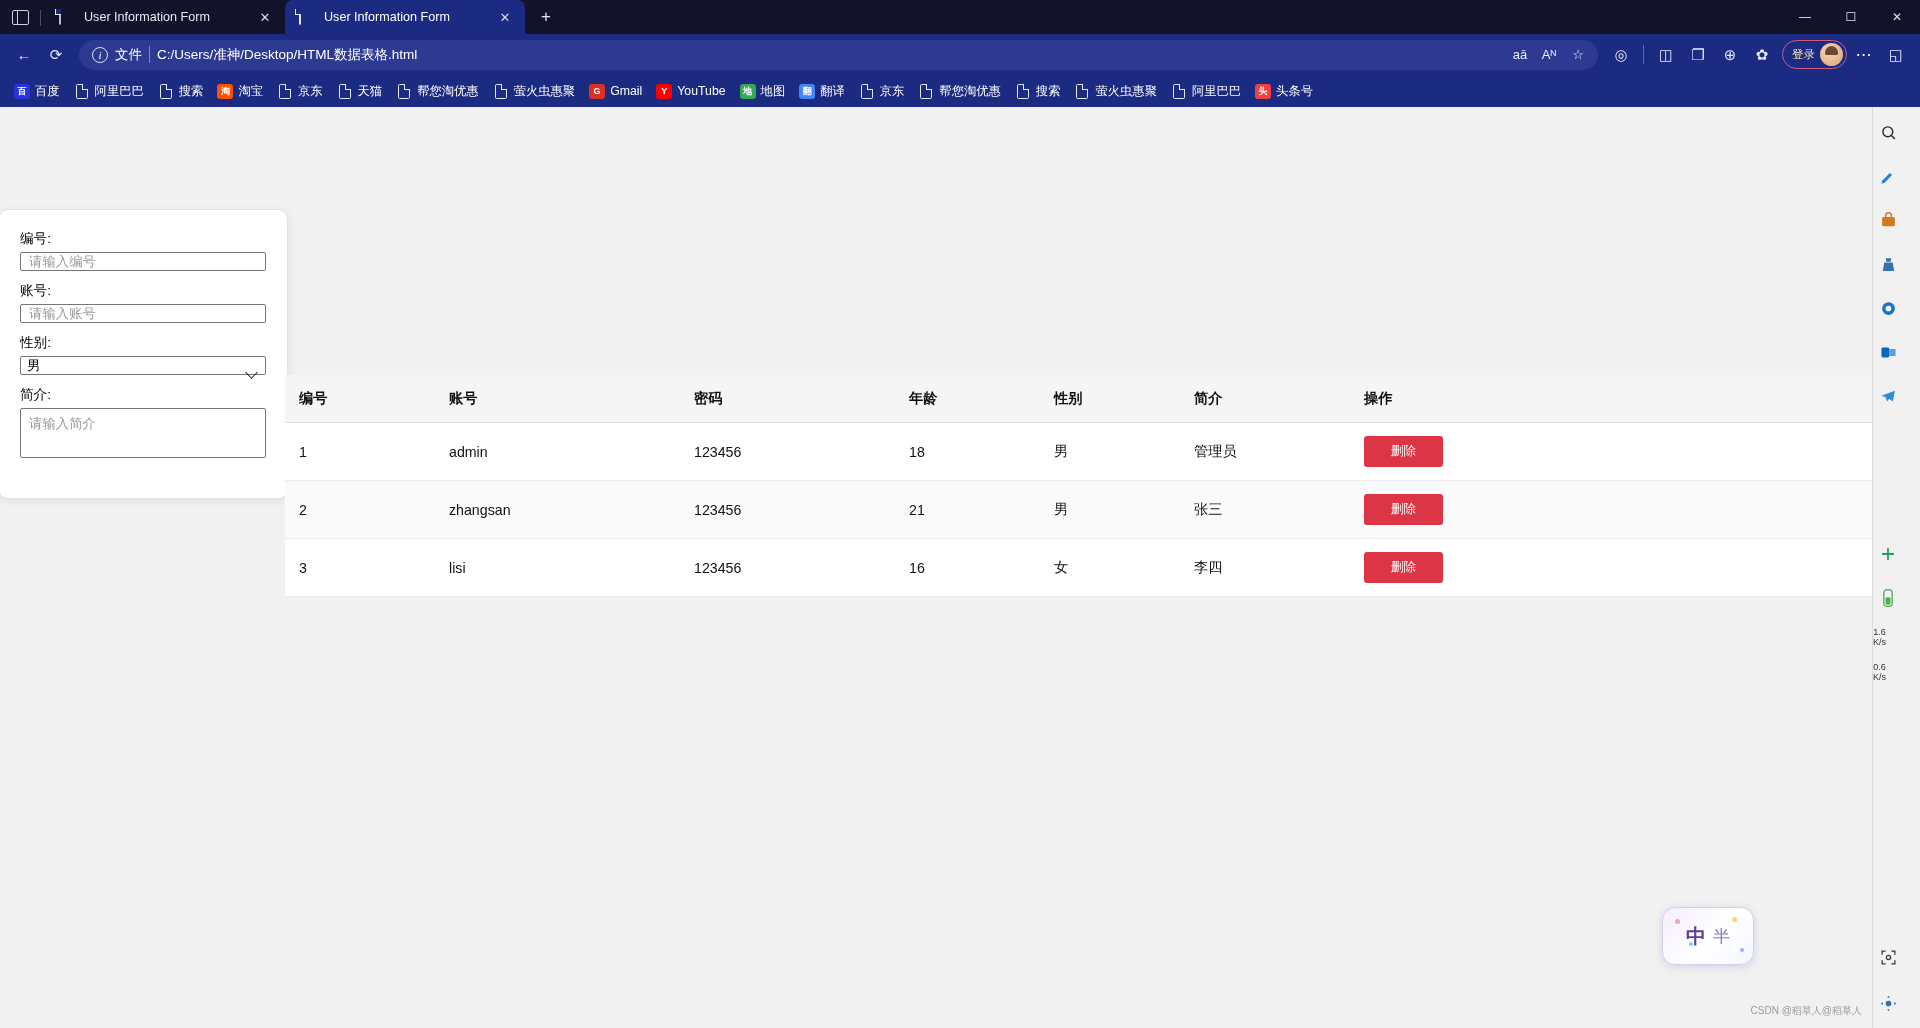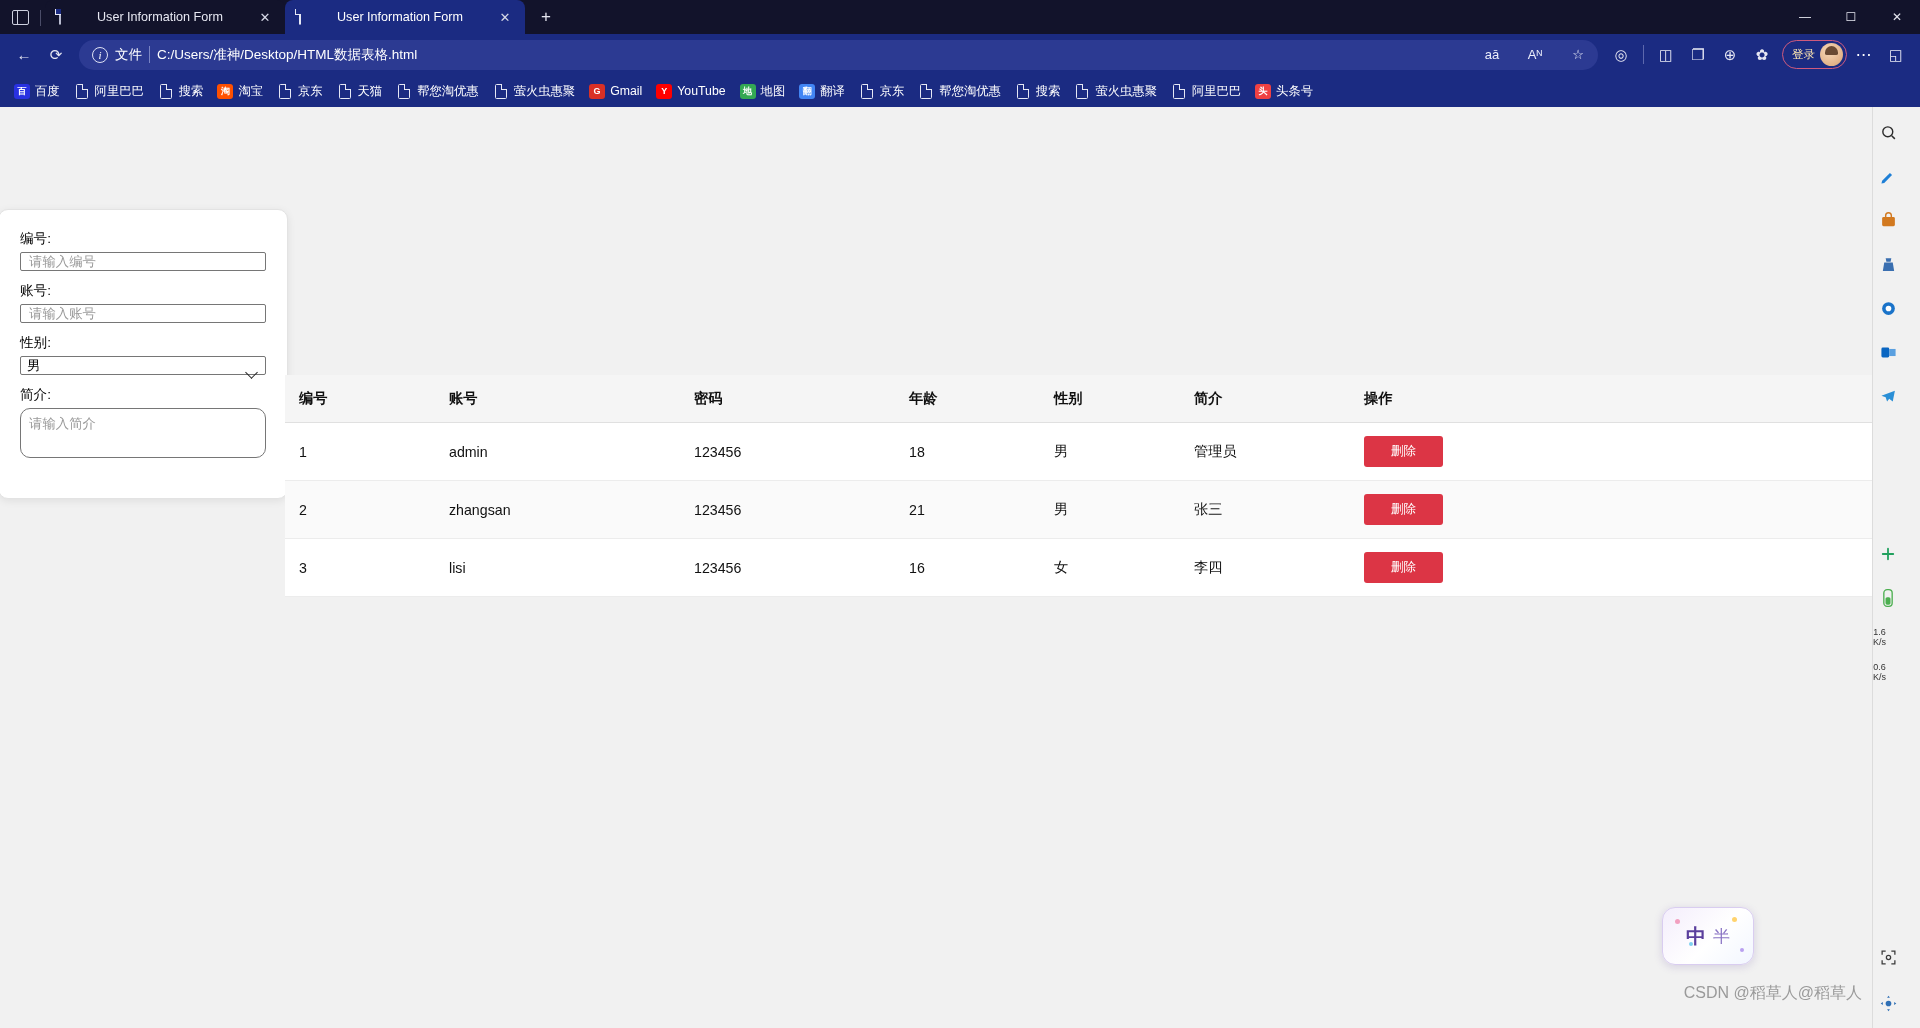--- a/index.html
+++ b/index.html
@@ -21,21 +21,21 @@
   }
   .tab-strip { display: flex; align-items: flex-end; height: 34px; flex: 1; min-width: 0; }
   .tabs-left-btn {
     width: 40px; height: 34px; display: flex; align-items: center; justify-content: center;
   }
   .sq-icon { width: 17px; height: 15px; border: 1.6px solid #cdd0e0; border-radius: 2px; position: relative; }
   .sq-icon:after { content: ""; position: absolute; left: 4px; top: 0; bottom: 0; width: 1.6px; background: #cdd0e0; }
   .tab-div { width: 1px; height: 16px; background: #4a4c68; margin: 0 4px 8px 0; }
 
   .tab {
-    height: 34px; display: flex; align-items: center; gap: 22px;
+    height: 34px; display: flex; align-items: center; gap: 9px;
     padding: 0 10px 0 14px; min-width: 240px; max-width: 250px;
     border-radius: 8px 8px 0 0; position: relative; font-size: 12.6px;
   }
   .tab.inactive { background: #12132b; color: #e7e8f2; }
   .tab.active { background: #1b2b82; color: #ffffff; }
   .tab .favicon { flex: 0 0 16px; }
   .tab .tab-title { flex: 1; white-space: nowrap; overflow: hidden; text-overflow: ellipsis; }
   .tab .tab-close { width: 20px; height: 20px; display: flex; align-items: center; justify-content: center;
     font-size: 13px; color: #d6d8e6; border-radius: 3px; }
   .newtab {
@@ -60,21 +60,21 @@
     color: #ffffff; font-size: 13.5px; min-width: 0;
   }
   .omnibox .info-ico {
     width: 16px; height: 16px; border: 1.4px solid #dfe2f4; border-radius: 50%;
     display: flex; align-items: center; justify-content: center; font-size: 11px; font-style: italic;
     font-family: "Liberation Serif", serif; flex: 0 0 16px;
   }
   .omnibox .file-word { flex: 0 0 auto; white-space: nowrap; }
   .omnibox .vbar { width: 1px; height: 17px; background: #7a85c4; flex: 0 0 1px; }
   .omnibox .url { flex: 1; white-space: nowrap; overflow: hidden; min-width: 0; }
-  .omni-right { display: flex; align-items: center; gap: 15px; flex: 0 0 auto; }
+  .omni-right { display: flex; align-items: center; gap: 1px; flex: 0 0 auto; }
   .omni-btn { width: 28px; height: 26px; display: flex; align-items: center; justify-content: center;
     color: #eceefb; font-size: 13px; border-radius: 4px; }
   .navdiv { width: 1px; height: 19px; background: #5d68ad; margin: 0 5px; }
   .profile-pill {
     display: flex; align-items: center; gap: 5px; height: 29px; padding: 0 3px 0 9px;
     border: 1.4px solid #cf5a7d; border-radius: 15px; margin-left: 3px;
   }
   .profile-pill .ptext { color: #ffe7b0; font-size: 11.5px; white-space: nowrap; }
   .avatar-circ { width: 23px; height: 23px; border-radius: 50%;
     background: radial-gradient(circle at 40% 35%, #f7d8b8, #d9a274); position: relative; }
@@ -131,21 +131,21 @@
   }
   .finput::placeholder { color: #9a9a9a; }
   select.finput { appearance: none; padding-left: 6px; }
   .sel-wrap { position: relative; }
   .sel-wrap .chev {
     position: absolute; right: 10px; top: 12px; width: 9px; height: 9px;
     border-right: 1.6px solid #222; border-bottom: 1.6px solid #222;
     transform: rotate(45deg); pointer-events: none;
   }
   .ftextarea {
-    width: 100%; height: 50px; border: 1px solid #767676; border-radius: 10px;
+    width: 100%; height: 50px; border: 1px solid #767676; border-radius: 2px;
     padding: 6px 8px; font-size: 13.4px; color: #8b5cf6; resize: none;
     font-family: "Liberation Sans", sans-serif;
   }
   .ftextarea::placeholder { color: #9a9a9a; }
   .submit-btn {
     width: 100%; height: 36px; background: #007bff; color: #fff; border: none; border-radius: 3px;
     font-size: 14.5px; font-family: "Liberation Sans", sans-serif; cursor: pointer;
   }
 
   
@@ -178,21 +178,21 @@
   .ime {
     position: absolute; right: 118px; bottom: 63px; width: 92px; height: 58px;
     background: linear-gradient(135deg, #f4eefc, #ffffff 55%, #f2f6ff);
     border: 1px solid #d9cdf0; border-radius: 13px;
     box-shadow: 0 2px 8px rgba(90,60,150,.18);
     display: flex; align-items: center; justify-content: center; gap: 7px;
   }
   .ime .zh { font-size: 20px; color: #5b3f9d; font-weight: bold; }
   .ime .half { font-size: 17px; color: #8a74c4; }
   .ime .dot { position: absolute; border-radius: 50%; }
-  .wm { position: absolute; right: 10px; bottom: 24px; font-size: 16px; color: #9a9a9a; }
+  .wm { position: absolute; right: 10px; bottom: 10px; font-size: 10px; color: #9a9a9a; }
 </style>
 </head>
 <body>
 
 <div class="browser">
 
   <div class="titlebar">
     <div class="tab-strip">
       <div class="tabs-left-btn">
         <div class="sq-icon"></div>

